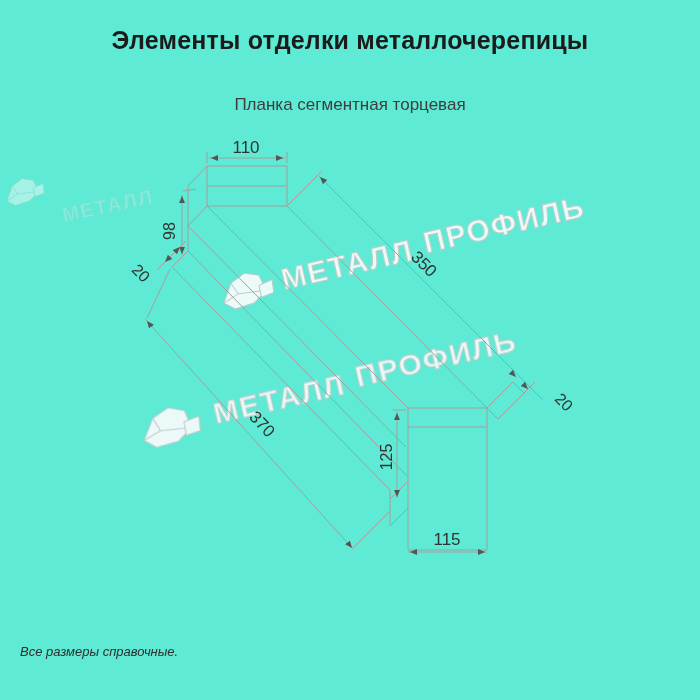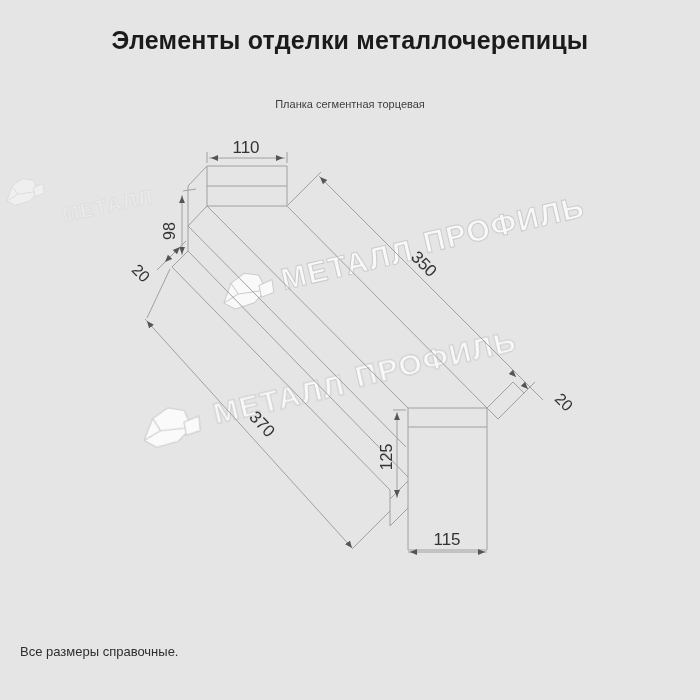--- a/index.html
+++ b/index.html
@@ -1,22 +1,22 @@
 <!DOCTYPE html>
 <html><head>
 <meta charset="utf-8">
 <style>
   html,body{margin:0;padding:0;background:#ffffff;}
-  #stage{position:relative;width:700px;height:700px;background:#e5e5e5;overflow:hidden;
+  #stage{position:relative;width:700px;height:700px;background:#5eead4;overflow:hidden;
          font-family:"Liberation Sans", sans-serif;}
   .title{position:absolute;left:0;top:26px;width:700px;text-align:center;
          font-size:25px;font-weight:bold;color:#1b1b1b;letter-spacing:0.2px;}
   .subtitle{position:absolute;left:0;top:95px;width:700px;text-align:center;
-         font-size:11px;color:#3d3d3d;line-height:19px;}
-  .footer{position:absolute;left:20px;top:643px;font-size:13px;color:#2e2e2e;line-height:18px;}
+         font-size:17px;color:#3d3d3d;line-height:19px;}
+  .footer{position:absolute;left:20px;top:643px;font-size:13px;color:#2e2e2e;line-height:18px;font-style:italic;}
   svg text{font-family:"Liberation Sans", sans-serif;}
   .dimlabel{fill:#333333;font-size:16px;}
   .dimlabel.big{font-size:17px;}
   .wm-text{font-weight:bold;letter-spacing:1.5px;fill:#fbfbfb;stroke:#c9c9c9;stroke-width:1;}
 </style>
 </head>
 <body>
 
 <div id="stage">
 

